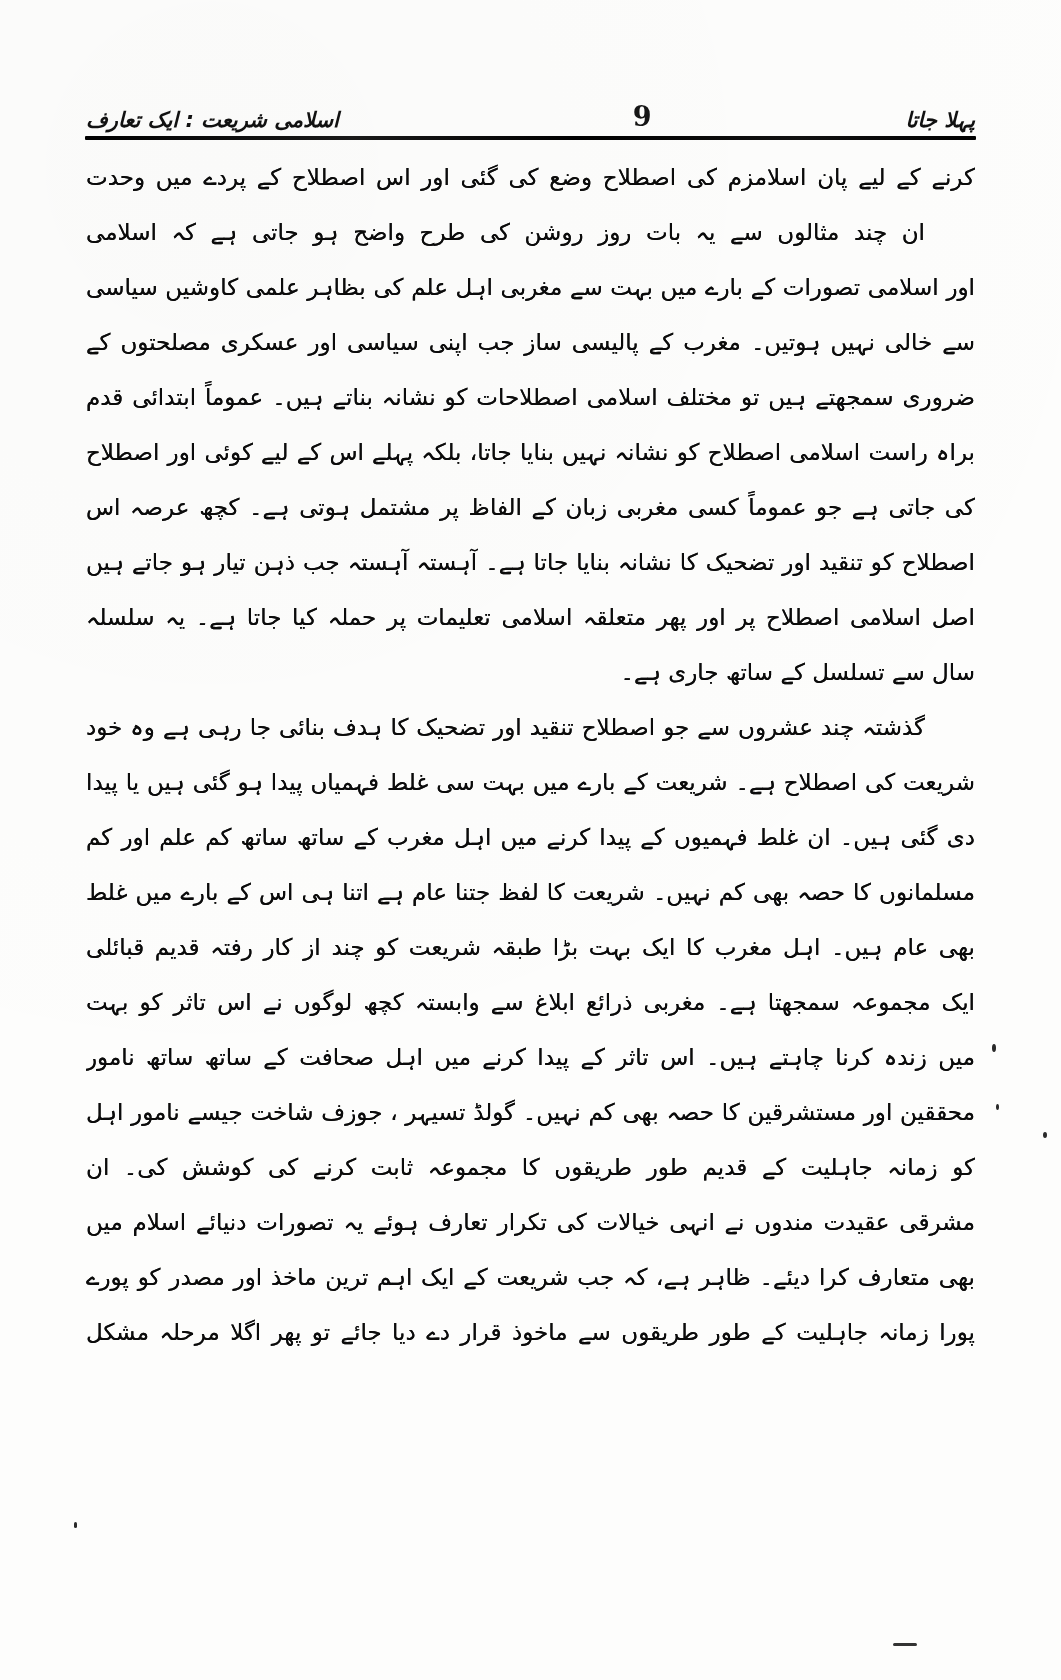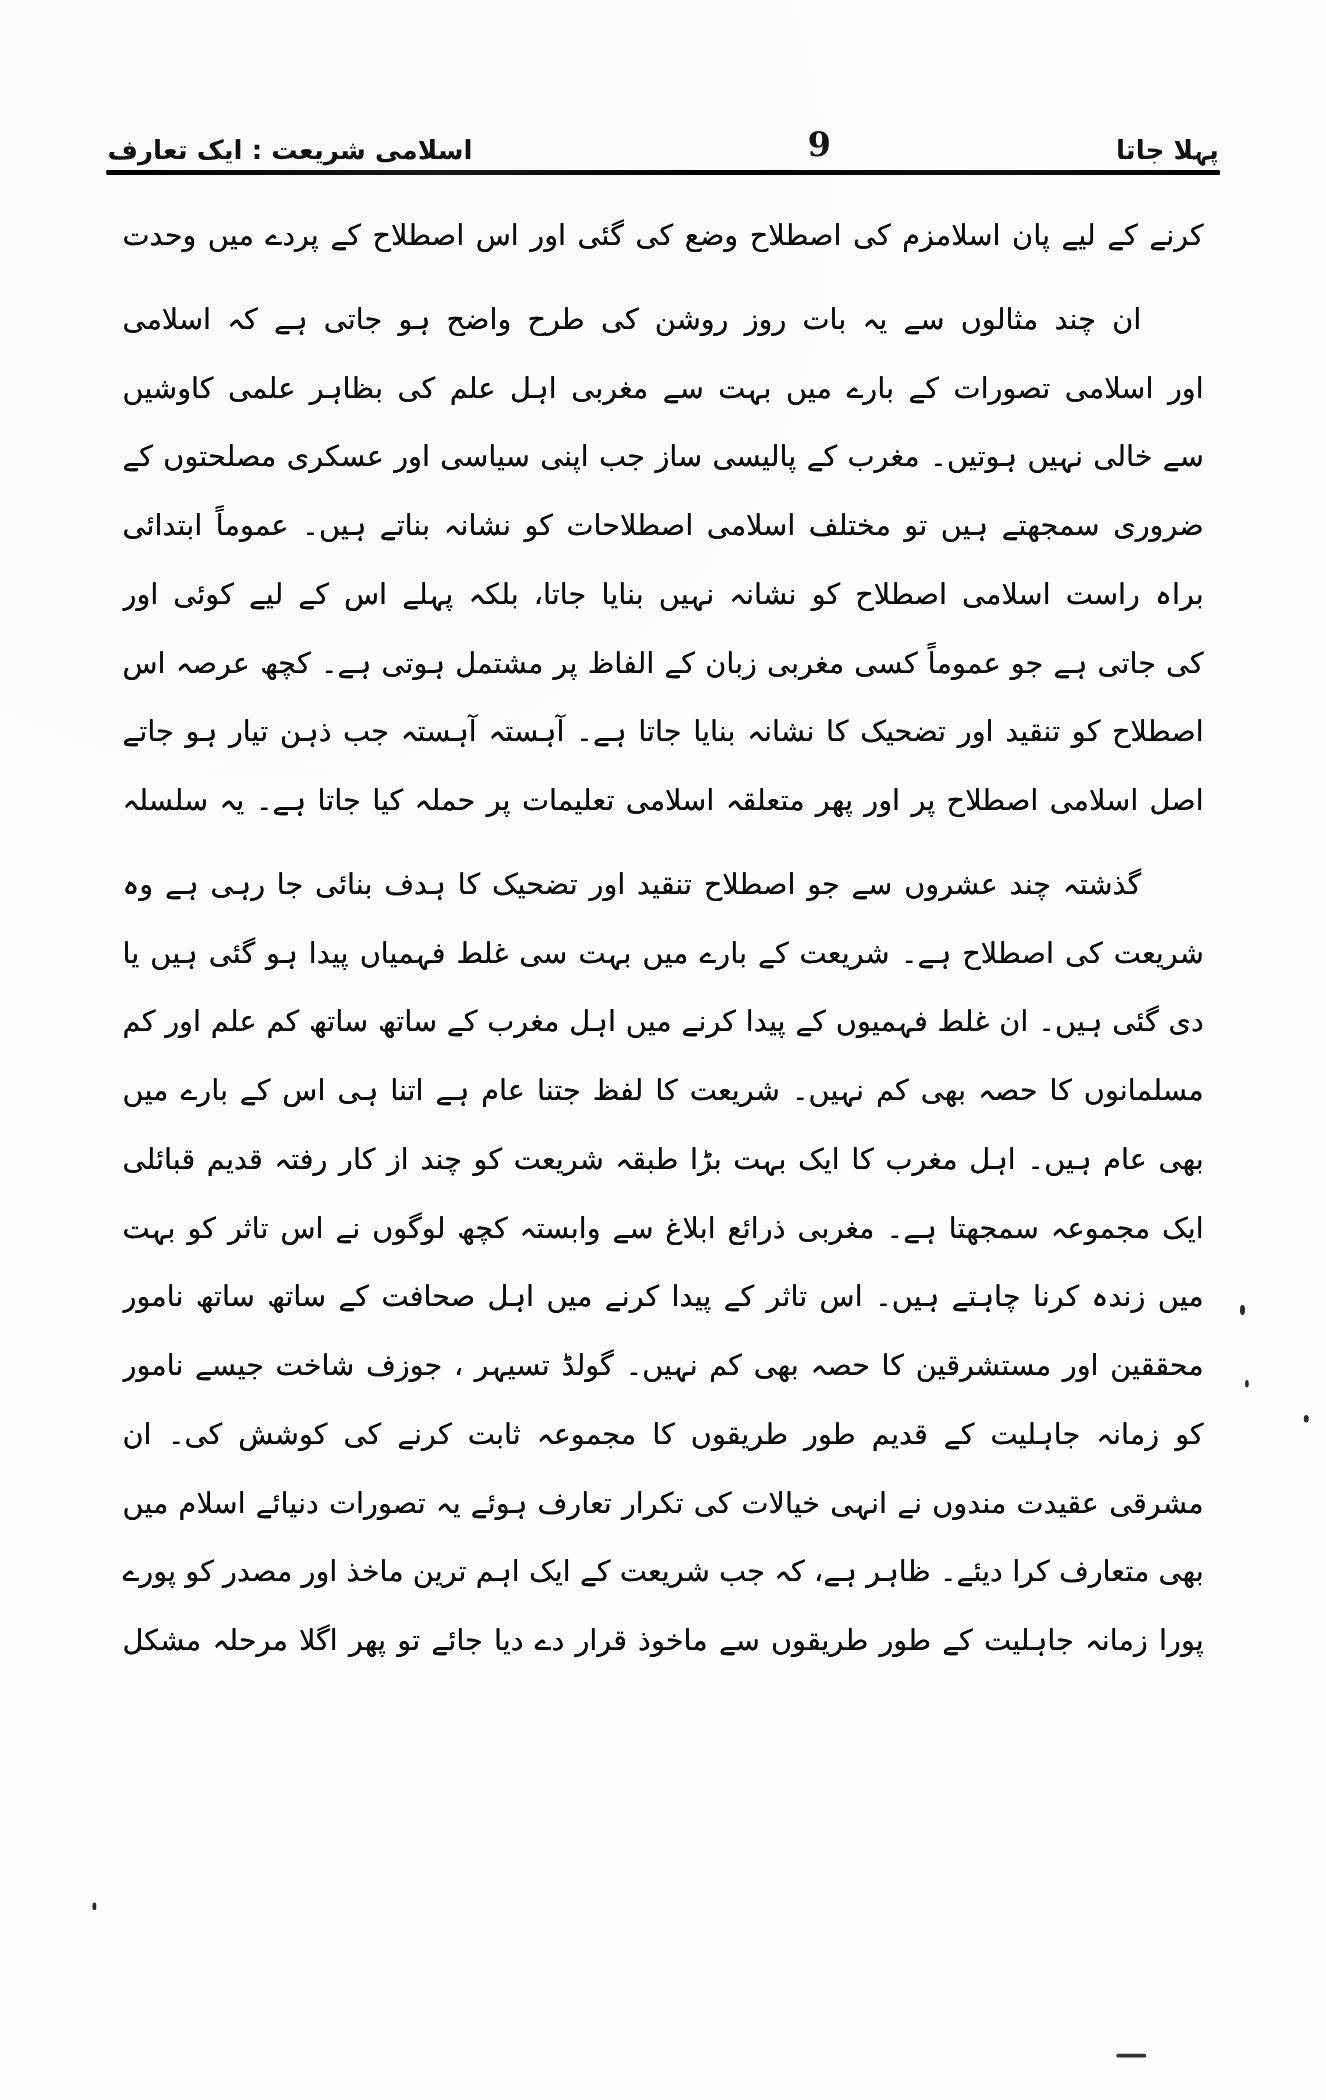--- a/index.html
+++ b/index.html
@@ -27,20 +27,21 @@
     justify-content:space-between;
     align-items:flex-end;
     direction:rtl;
   }
   .header .h-title{
     font-size:21px;
     font-weight:bold;
     color:#111;
     letter-spacing:0px;
     white-space:nowrap;
+    font-style:italic;
   }
   .header .h-page{
     font-family:"DejaVu Serif",serif;
     font-size:27px;
     font-weight:bold;
     color:#151515;
     transform:translateX(20px);
   }
   .header-rule{
     position:absolute;
@@ -52,21 +53,21 @@
   
   .body-text{
     position:absolute;
     right:86px;left:86px;top:150px;
     direction:rtl;
     font-size:23px;
     line-height:55px;
     color:#0b0b0b;
     text-shadow:0 0 0.5px rgba(0,0,0,0.85); 
   }
-  .para{margin:12px;padding:0;}
+  .para{margin:0;padding:0;}
   .line{
     text-align:justify;
     text-align-last:justify;
     white-space:normal;
     overflow:hidden;
     height:55px;
   }
   .line.short{
     text-align-last:right;
   }
@@ -106,20 +107,21 @@
 
     <div class="para">
       <div class="line indent">ان چند مثالوں سے یہ بات روز روشن کی طرح واضح ہو جاتی ہے کہ اسلامی اصطلاحات</div>
       <div class="line">اور اسلامی تصورات کے بارے میں بہت سے مغربی اہل علم کی بظاہر علمی کاوشیں سیاسی محرکات</div>
       <div class="line">سے خالی نہیں ہوتیں۔ مغرب کے پالیسی ساز جب اپنی سیاسی اور عسکری مصلحتوں کے تحت</div>
       <div class="line">ضروری سمجھتے ہیں تو مختلف اسلامی اصطلاحات کو نشانہ بناتے ہیں۔ عموماً ابتدائی قدم کے طور پر</div>
       <div class="line">براہ راست اسلامی اصطلاح کو نشانہ نہیں بنایا جاتا، بلکہ پہلے اس کے لیے کوئی اور اصطلاح تجویز</div>
       <div class="line">کی جاتی ہے جو عموماً کسی مغربی زبان کے الفاظ پر مشتمل ہوتی ہے۔ کچھ عرصہ اس نئی وضع شدہ</div>
       <div class="line">اصطلاح کو تنقید اور تضحیک کا نشانہ بنایا جاتا ہے۔ آہستہ آہستہ جب ذہن تیار ہو جاتے ہیں تو پھر</div>
       <div class="line">اصل اسلامی اصطلاح پر اور پھر متعلقہ اسلامی تعلیمات پر حملہ کیا جاتا ہے۔ یہ سلسلہ گذشتہ دو سو</div>
+      <div class="line short">سال سے تسلسل کے ساتھ جاری ہے۔</div>
     </div>
 
     <div class="para">
       <div class="line indent">گذشتہ چند عشروں سے جو اصطلاح تنقید اور تضحیک کا ہدف بنائی جا رہی ہے وہ خود</div>
       <div class="line">شریعت کی اصطلاح ہے۔ شریعت کے بارے میں بہت سی غلط فہمیاں پیدا ہو گئی ہیں یا پیدا کر</div>
       <div class="line">دی گئی ہیں۔ ان غلط فہمیوں کے پیدا کرنے میں اہل مغرب کے ساتھ ساتھ کم علم اور کم فہم</div>
       <div class="line">مسلمانوں کا حصہ بھی کم نہیں۔ شریعت کا لفظ جتنا عام ہے اتنا ہی اس کے بارے میں غلط فہمیاں</div>
       <div class="line">بھی عام ہیں۔ اہل مغرب کا ایک بہت بڑا طبقہ شریعت کو چند از کار رفتہ قدیم قبائلی روایات کا</div>
       <div class="line">ایک مجموعہ سمجھتا ہے۔ مغربی ذرائع ابلاغ سے وابستہ کچھ لوگوں نے اس تاثر کو بہت پھیلایا ہے</div>
       <div class="line">میں زندہ کرنا چاہتے ہیں۔ اس تاثر کے پیدا کرنے میں اہل صحافت کے ساتھ ساتھ نامور مغربی</div>

